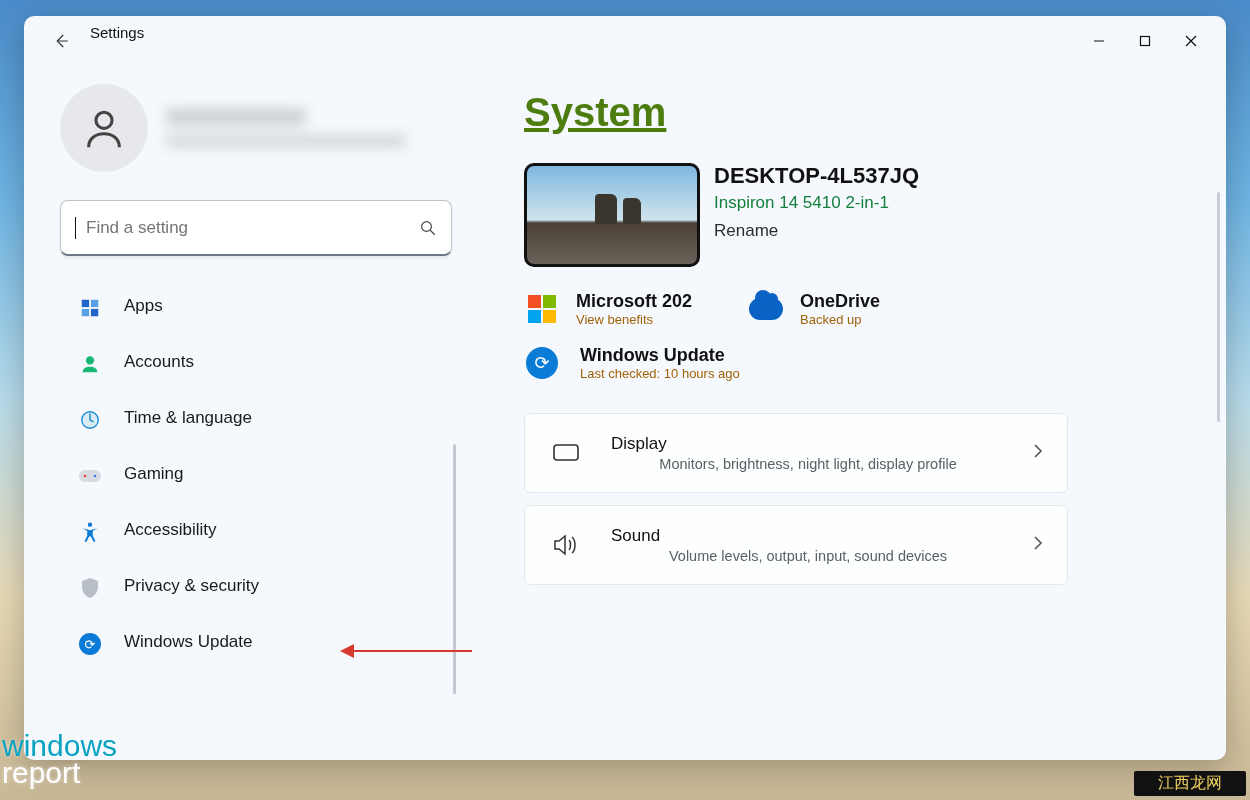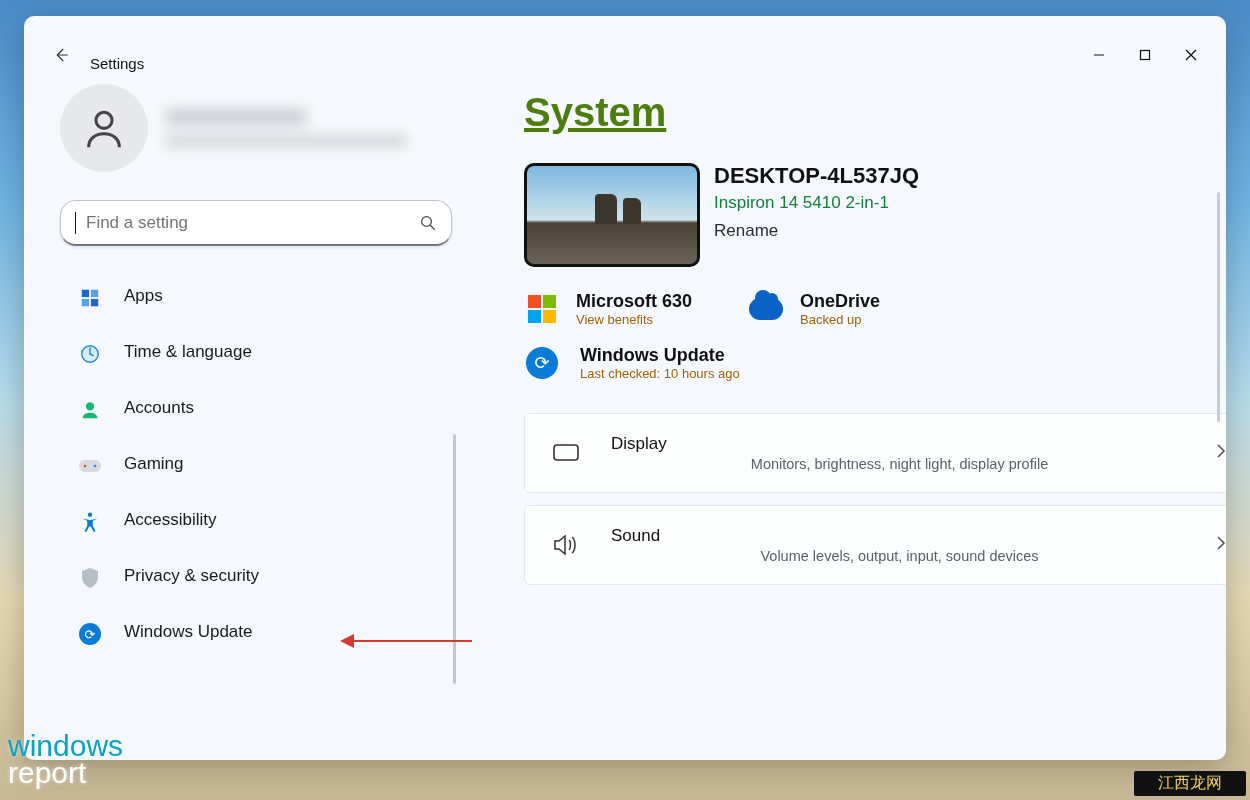--- a/index.html
+++ b/index.html
@@ -11,36 +11,36 @@
   }
   .window {
     position: absolute; left: 24px; top: 16px; right: 24px; bottom: 40px;
     background: #f5f8fc;
     border-radius: 10px;
     box-shadow: 0 8px 32px rgba(0,0,0,0.25);
     display: flex; flex-direction: column;
     overflow: hidden;
   }
   .titlebar {
-    height: 56px; display: flex; align-items: flex-end; padding: 8px 12px 0 20px;
+    height: 56px; display: flex; align-items: flex-start; padding: 8px 12px 0 20px;
   }
   .back-btn { width: 34px; height: 34px; display:flex; align-items:center; justify-content:center; border-radius:4px; }
   .title { margin-left: 12px; font-size: 15px; color:#111; }
   .win-controls { margin-left:auto; display:flex; gap:0; }
   .wc { width:46px; height:34px; display:flex; align-items:center; justify-content:center; }
   .body { flex:1; display:flex; overflow:hidden; }
   
   .sidebar { width: 440px; padding: 12px 0 0 36px; position:relative; }
   .profile { display:flex; align-items:center; gap:18px; margin-bottom: 28px; }
   .avatar { width:88px; height:88px; border-radius:50%; background:#e6e8ec; display:flex; align-items:center; justify-content:center; }
   .profile-text { filter: blur(6px); color:#777; }
   .profile-line1 { width:140px; height:18px; background:#cfd3d8; border-radius:3px; margin-bottom:8px;}
   .profile-line2 { width:240px; height:14px; background:#d6dade; border-radius:3px;}
   .search {
-    width: 392px; height:46px; border:1px solid #bfc5cc; border-radius:16px;
+    width: 392px; height:56px; border:1px solid #bfc5cc; border-radius:8px;
     background:#fff; display:flex; align-items:center; padding:0 14px; gap:10px;
     box-shadow: 0 2px 3px rgba(0,0,0,0.08);
     border-bottom: 2px solid #6e7887;
   }
   .search input { flex:1; border:none; outline:none; font-size:17px; color:#444; background:transparent;}
   .caret { width:1px; height:22px; background:#111; animation: blink 1s infinite; }
   @keyframes blink { 50% { opacity:0; } }
   .nav { margin-top: 40px; display:flex; flex-direction:column; gap:4px; width:392px; position:relative;}
   .nav-item { height:52px; display:flex; align-items:flex-start; gap:22px; padding:0 18px; border-radius:6px; cursor:pointer; font-size:17px; color:#1a1a1a;}
   .nav-icon { width:24px; height:24px; display:flex; align-items:center; justify-content:center; font-size:20px;}
@@ -58,37 +58,37 @@
   .device-name { font-size:22px; font-weight:600; color:#111;}
   .device-model { font-size:17px; color:#15803d; margin-top:4px;}
   .rename { font-size:17px; color:#2a2e33; margin-top:8px; display:inline-block;}
   .tiles { display:flex; gap:56px; margin-top:6px; margin-bottom:18px;}
   .tile { display:flex; align-items:center; gap:16px;}
   .tile-icon { width:36px; height:36px; display:flex; align-items:center; justify-content:center;}
   .tile-title { font-size:18px; font-weight:600; color:#111;}
   .tile-sub { font-size:13px; color:#a16207;}
   .update-row { display:flex; align-items:center; gap:20px; margin-top:14px; margin-bottom:32px;}
   .cards { display:flex; flex-direction:column; gap:12px;}
-  .card { width:727px; min-height:80px; background:#fdfefe; border:1px solid #e4e8ee; border-radius:6px; display:flex; align-items:center; padding:0 24px; gap:28px; cursor:pointer;}
+  .card { width:544px; min-height:80px; background:#fdfefe; border:1px solid #e4e8ee; border-radius:6px; display:flex; align-items:center; padding:0 24px; gap:28px; cursor:pointer;}
   .card-icon { width:34px; display:flex; justify-content:center; font-size:22px; color:#333;}
   .card-body { flex:1; padding:14px 0;}
   .card-title { font-size:17px; color:#111;}
   .card-sub { font-size:14.5px; color:#5a6068; margin-top:2px;text-align:center;}
   .chev { color:#5a6068;}
   .vscroll-main { position:absolute; right:6px; top:120px; width:3px; height:230px; background:#c8ced6; border-radius:2px;}
   
   .ms-logo { width:28px; height:28px; display:grid; grid-template-columns:1fr 1fr; grid-template-rows:1fr 1fr; gap:2px;}
   .ms-logo div:nth-child(1){background:#f25022;} .ms-logo div:nth-child(2){background:#7fba00;}
   .ms-logo div:nth-child(3){background:#00a4ef;} .ms-logo div:nth-child(4){background:#ffb900;}
   .cloud { width:34px; height:22px; background:#0a63c4; border-radius:12px; position:relative;}
   .cloud:before{content:"";position:absolute;left:6px;top:-8px;width:16px;height:16px;background:#0a63c4;border-radius:50%;}
   .cloud:after{content:"";position:absolute;right:5px;top:-5px;width:12px;height:12px;background:#0a63c4;border-radius:50%;}
   .sync { width:32px;height:32px;border-radius:50%;background:#0a7bd6;display:flex;align-items:center;justify-content:center;color:#fff;font-size:18px;}
   
-  .wm-left { position:absolute; left:8px; bottom:14px; color:#0aa3c4; font-weight:300; font-size:30px; line-height:0.9; text-shadow:0 0 4px rgba(255,255,255,0.5);}
+  .wm-left { position:absolute; left:2px; bottom:14px; color:#0aa3c4; font-weight:300; font-size:30px; line-height:0.9; text-shadow:0 0 4px rgba(255,255,255,0.5);}
   .wm-left .l2{color:#fff; font-weight:300;}
   .wm-right { position:absolute; right:4px; bottom:4px; background:#111; color:#f0d060; font-size:16px; padding:2px 24px; border-radius:2px; font-family:"SimSun","Microsoft YaHei",sans-serif;}
 </style>
 </head>
 <body>
 
 <div class="desktop">
 
   <div class="window">
 
@@ -153,34 +153,34 @@
                   <rect x="13" y="3" width="8" height="8" fill="#5aa0e6"></rect>
                   <rect x="3" y="13" width="8" height="8" fill="#5aa0e6"></rect>
                   <rect x="13" y="13" width="8" height="8" fill="#2266cc"></rect>
                 </svg>
               </span>
             <span>Apps</span>
           </div>
           <div class="nav-item">
             <span class="nav-icon">
                 <svg width="22" height="22" viewBox="0 0 24 24">
+                  <circle cx="12" cy="8" r="4.5" fill="#16b873"></circle>
+                  <path d="M4 21c0-4 3.5-6 8-6s8 2 8 6" fill="#16b873"></path>
+                </svg>
+              </span>
+            <span>Accounts</span>
+          </div>
+          <div class="nav-item">
+            <span class="nav-icon">
+                <svg width="22" height="22" viewBox="0 0 24 24">
                   <circle cx="12" cy="12" r="9" fill="#d9ecf5" stroke="#1a8bd1" stroke-width="1.5"></circle>
                   <path d="M12 5v7l4 2" stroke="#1a8bd1" stroke-width="1.6" fill="none"></path>
                 </svg>
               </span>
             <span>Time &amp; language</span>
-          </div>
-          <div class="nav-item">
-            <span class="nav-icon">
-                <svg width="22" height="22" viewBox="0 0 24 24">
-                  <circle cx="12" cy="8" r="4.5" fill="#16b873"></circle>
-                  <path d="M4 21c0-4 3.5-6 8-6s8 2 8 6" fill="#16b873"></path>
-                </svg>
-              </span>
-            <span>Accounts</span>
           </div>
           <div class="nav-item">
             <span class="nav-icon">
                 <svg width="24" height="18" viewBox="0 0 24 18">
                   <rect x="1" y="3" width="22" height="12" rx="6" fill="#d8dce2"></rect>
                   <circle cx="7" cy="9" r="1.3" fill="#e6443a"></circle>
                   <circle cx="17" cy="9" r="1.3" fill="#3a7de6"></circle>
                 </svg>
               </span>
             <span>Gaming</span>
@@ -236,21 +236,21 @@
           <div class="tile">
             <div class="tile-icon">
                 <div class="ms-logo">
                   <div></div>
                   <div></div>
                   <div></div>
                   <div></div>
                 </div>
               </div>
             <div>
-              <div class="tile-title">Microsoft 630</div>
+              <div class="tile-title">Microsoft 202</div>
               <div class="tile-sub">View benefits</div>
             </div>
           </div>
           <div class="tile">
             <div class="tile-icon">
                 <div class="cloud"></div>
               </div>
             <div>
               <div class="tile-title">OneDrive</div>
               <div class="tile-sub">Backed up</div>

